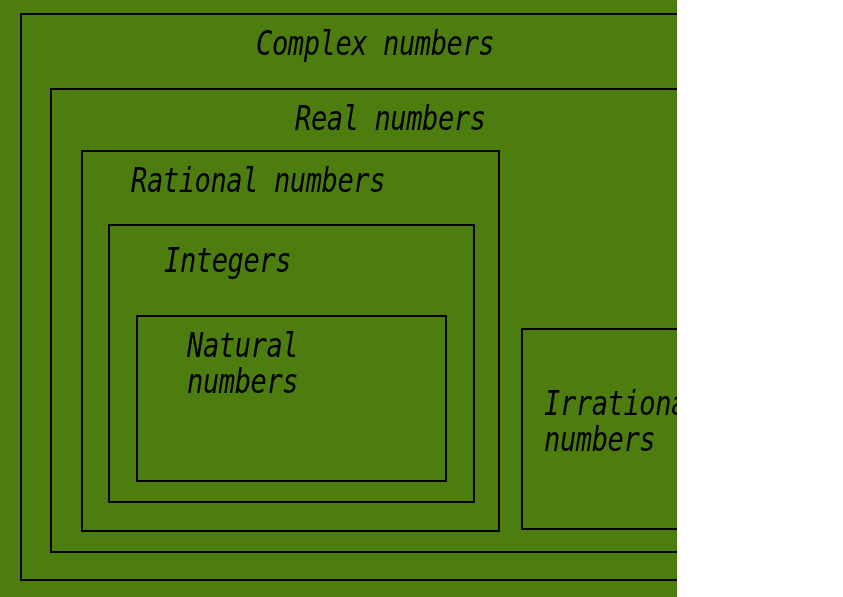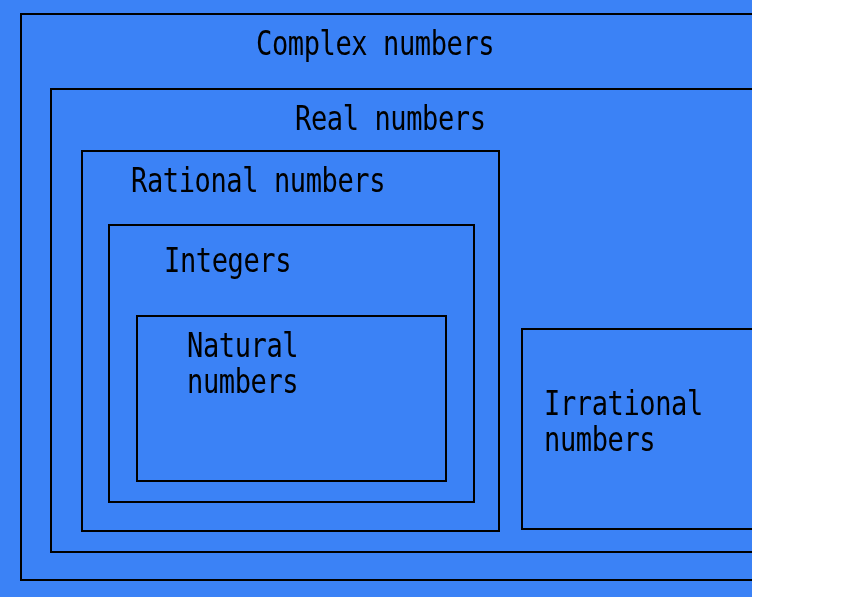--- a/index.html
+++ b/index.html
@@ -6,24 +6,25 @@
   html, body {
     margin: 0;
     padding: 0;
     background: #ffffff;
   }
   body {
     font-family: "DejaVu Sans Mono", "Liberation Mono", monospace;
   }
   #canvas {
     position: relative;
-    width: 752px;
+    width: 677px;
     height: 597px;
-    background: #3b82f6;
+    background: #4d7c0f;
     overflow: hidden;
+    font-style: italic;
   }
   .set-box {
     position: absolute;
     box-sizing: border-box;
     border: 2px solid #000000;
     background: transparent;
   }
   .set-label {
     position: absolute;
     color: #000000;

